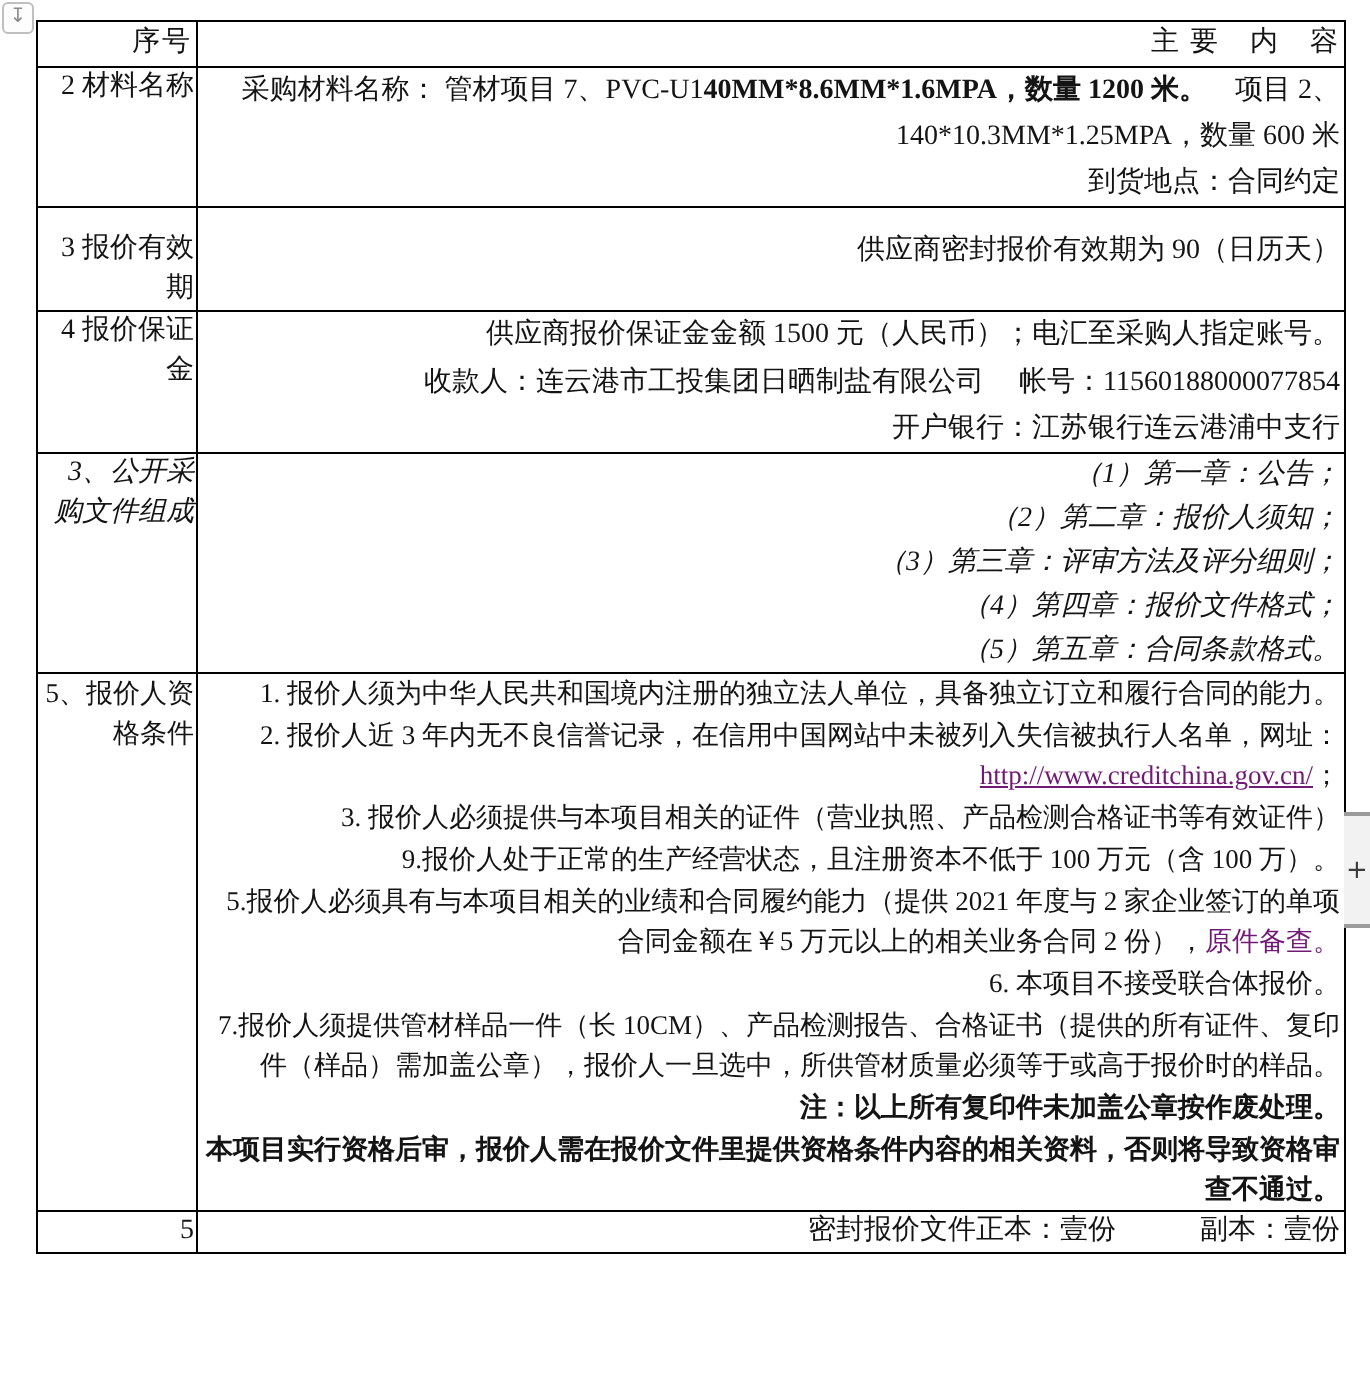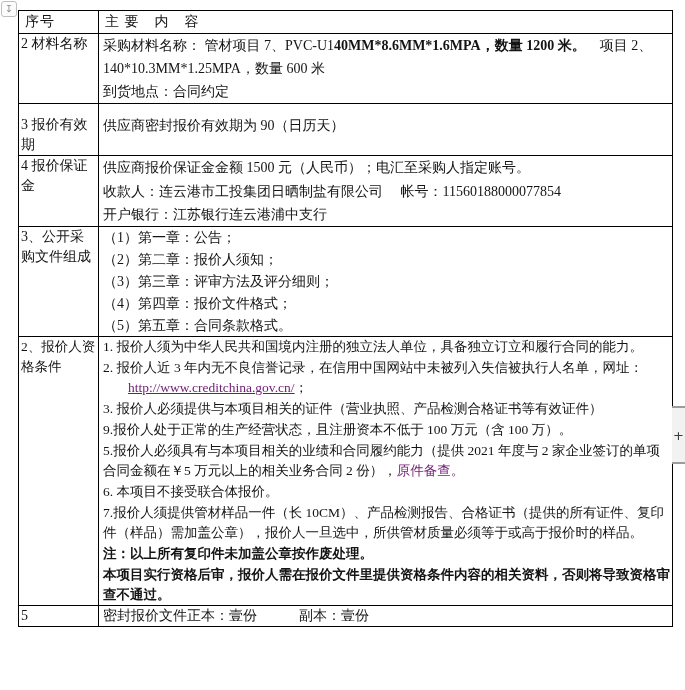--- a/index.html
+++ b/index.html
@@ -26,20 +26,21 @@
   table.doc{
     position:absolute;left:18px;top:10px;width:655px;
     border-collapse:collapse;table-layout:fixed;
   }
   table.doc td{
     border:1.4px solid #000;
     font-size:14px;
     vertical-align:top;
     padding:0;
     overflow:hidden;
+    text-align:right;
   }
   td.seq{width:79px;vertical-align:middle;}
   td.seq .inner{padding:0 1px 0 2px;line-height:20px;}
   td.content .inner{padding:0 2px 0 4px;}
   tr.hdr td{vertical-align:middle;}
   tr.hdr .inner{padding:0 2px 0 6px;line-height:20px;letter-spacing:1px;}
   .p{margin:0;}
   .r1 .inner{line-height:21.5px;padding-top:1px;}
   .r2 .inner{line-height:23px;padding-top:1px;}
   .r3 .inner{line-height:22px;padding-top:2px;margin-top:11px;}
@@ -106,38 +107,38 @@
     </td>
     <td class="content">
       <div class="inner clip71">
         <div class="p">供应商报价保证金金额 1500 元（人民币）；电汇至采购人指定账号。</div>
         <div class="p">收款人：连云港市工投集团日晒制盐有限公司　 帐号：11560188000077854</div>
         <div class="p">开户银行：江苏银行连云港浦中支行</div>
       </div>
     </td>
   </tr>
 
-  <tr class="r5" style="height:110px;">
+  <tr class="r5" style="height:110px;font-style:italic;">
     <td class="seq">
       <div class="inner">3、公开采购文件组成</div>
     </td>
     <td class="content">
       <div class="inner clip110">
         <div class="p">（1）第一章：公告；</div>
         <div class="p">（2）第二章：报价人须知；</div>
         <div class="p">（3）第三章：评审方法及评分细则；</div>
         <div class="p">（4）第四章：报价文件格式；</div>
         <div class="p">（5）第五章：合同条款格式。</div>
       </div>
     </td>
   </tr>
 
   <tr class="r6" style="height:269px;">
     <td class="seq">
-      <div class="inner">2、报价人资格条件</div>
+      <div class="inner">5、报价人资格条件</div>
     </td>
     <td class="content">
       <div class="inner clip269">
         <div class="p">1. 报价人须为中华人民共和国境内注册的独立法人单位，具备独立订立和履行合同的能力。</div>
         <div class="p"><span>2. 报价人近 3 年内无不良信誉记录，在信用中国网站中未被列入失信被执行人名单，网址：</span></div>
         <div class="p"><span class="url">http://www.creditchina.gov.cn/</span><span>；</span></div>
         <div class="p">3. 报价人必须提供与本项目相关的证件（营业执照、产品检测合格证书等有效证件）</div>
         <div class="p">9.报价人处于正常的生产经营状态，且注册资本不低于 100 万元（含 100 万）。</div>
         <div class="p"><span>5.报价人必须具有与本项目相关的业绩和合同履约能力（提供 2021 年度与 2 家企业签订的单项合同金额在￥5 万元以上的相关业务合同 2 份），</span><span class="red">原件备查。</span></div>
         <div class="p">6. 本项目不接受联合体报价。</div>

